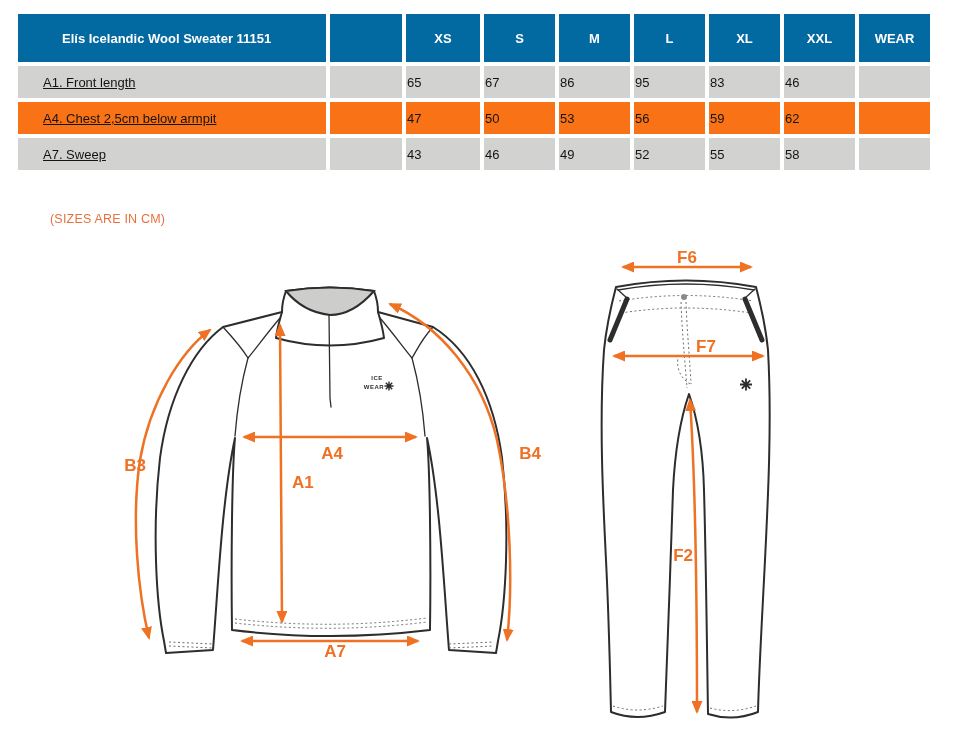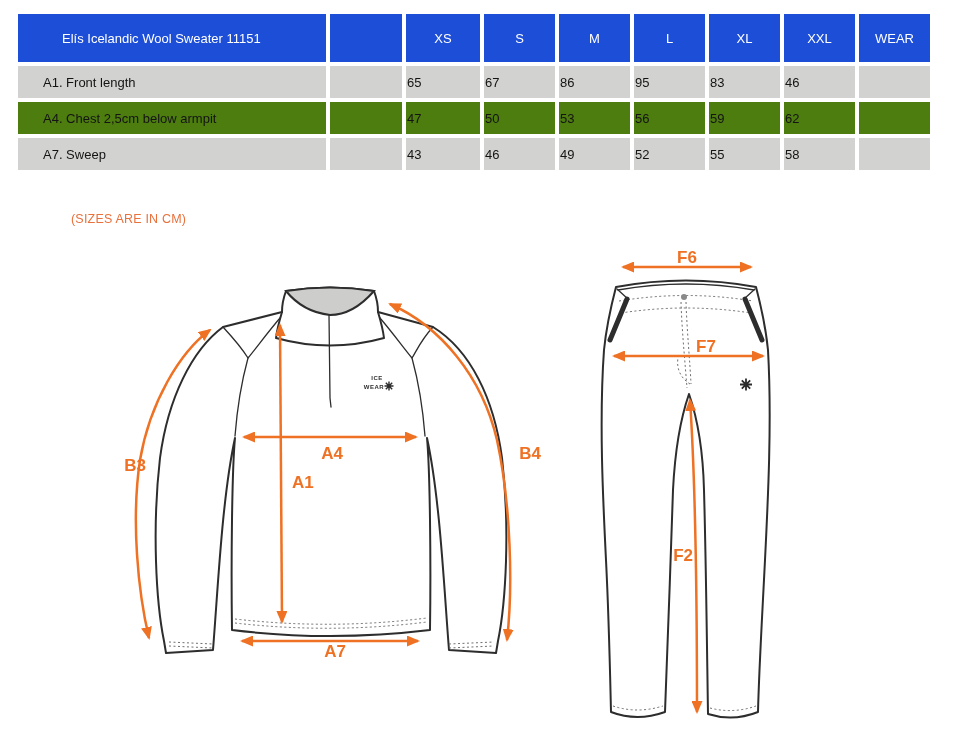--- a/index.html
+++ b/index.html
@@ -3,30 +3,30 @@
 <meta charset="utf-8">
 <style>
   html,body{margin:0;padding:0;background:#ffffff;}
   .page{position:relative;width:954px;height:756px;background:#ffffff;overflow:hidden;
         font-family:"Liberation Sans", sans-serif;}
 
   
   table.size-table{position:absolute;left:14px;top:10px;border-collapse:separate;border-spacing:4px;
         table-layout:fixed;}
   table.size-table th, table.size-table td{font-size:13px;overflow:hidden;white-space:nowrap;}
-  th.hd{background:#1d4ed8;color:#ffffff;font-weight:normal;height:46px;text-align:center;}
+  th.hd{background:#0369a1;color:#ffffff;font-weight:bold;height:46px;text-align:center;}
   th.hd-title{text-align:left;padding-left:44px;font-size:13.5px;}
   td{height:30px;text-align:left;color:#141414;}
   tr.r-dark td{background:#d2d2d0;}
-  tr.r-light td{background:#4d7c0f;}
-  td.lbl{text-align:left;padding-left:25px;}
+  tr.r-light td{background:#f97316;}
+  td.lbl{text-align:left;padding-left:25px;text-decoration:underline;}
   col.c-title{width:308px;} col.c-gap{width:72px;} col.c-xs{width:74px;} col.c-size{width:71px;}
 
   
-  .units-note{position:absolute;left:71px;top:212px;color:#e8713c;font-size:12.5px;letter-spacing:.2px;}
+  .units-note{position:absolute;left:50px;top:212px;color:#e8713c;font-size:12.5px;letter-spacing:.2px;}
 
   
   svg.diagrams{position:absolute;left:0;top:0;}
   .outline{fill:none;stroke:#2d2d2d;stroke-width:2;stroke-linecap:round;stroke-linejoin:round;}
   .outline-fill{fill:#ffffff;stroke:#2d2d2d;stroke-width:2;stroke-linejoin:round;}
   .thin{fill:none;stroke:#2d2d2d;stroke-width:1.3;stroke-linecap:round;}
   .stitch{fill:none;stroke:#6f6f6f;stroke-width:1;stroke-dasharray:2 2.5;}
   .arrow{fill:none;stroke:#ee7124;stroke-width:2.5;}
   .mlabel{fill:#ee7124;font-size:17px;font-weight:600;font-family:"Liberation Sans",sans-serif;}
   .logo-txt{fill:#2d2d2d;font-weight:bold;font-family:"Liberation Sans",sans-serif;}

